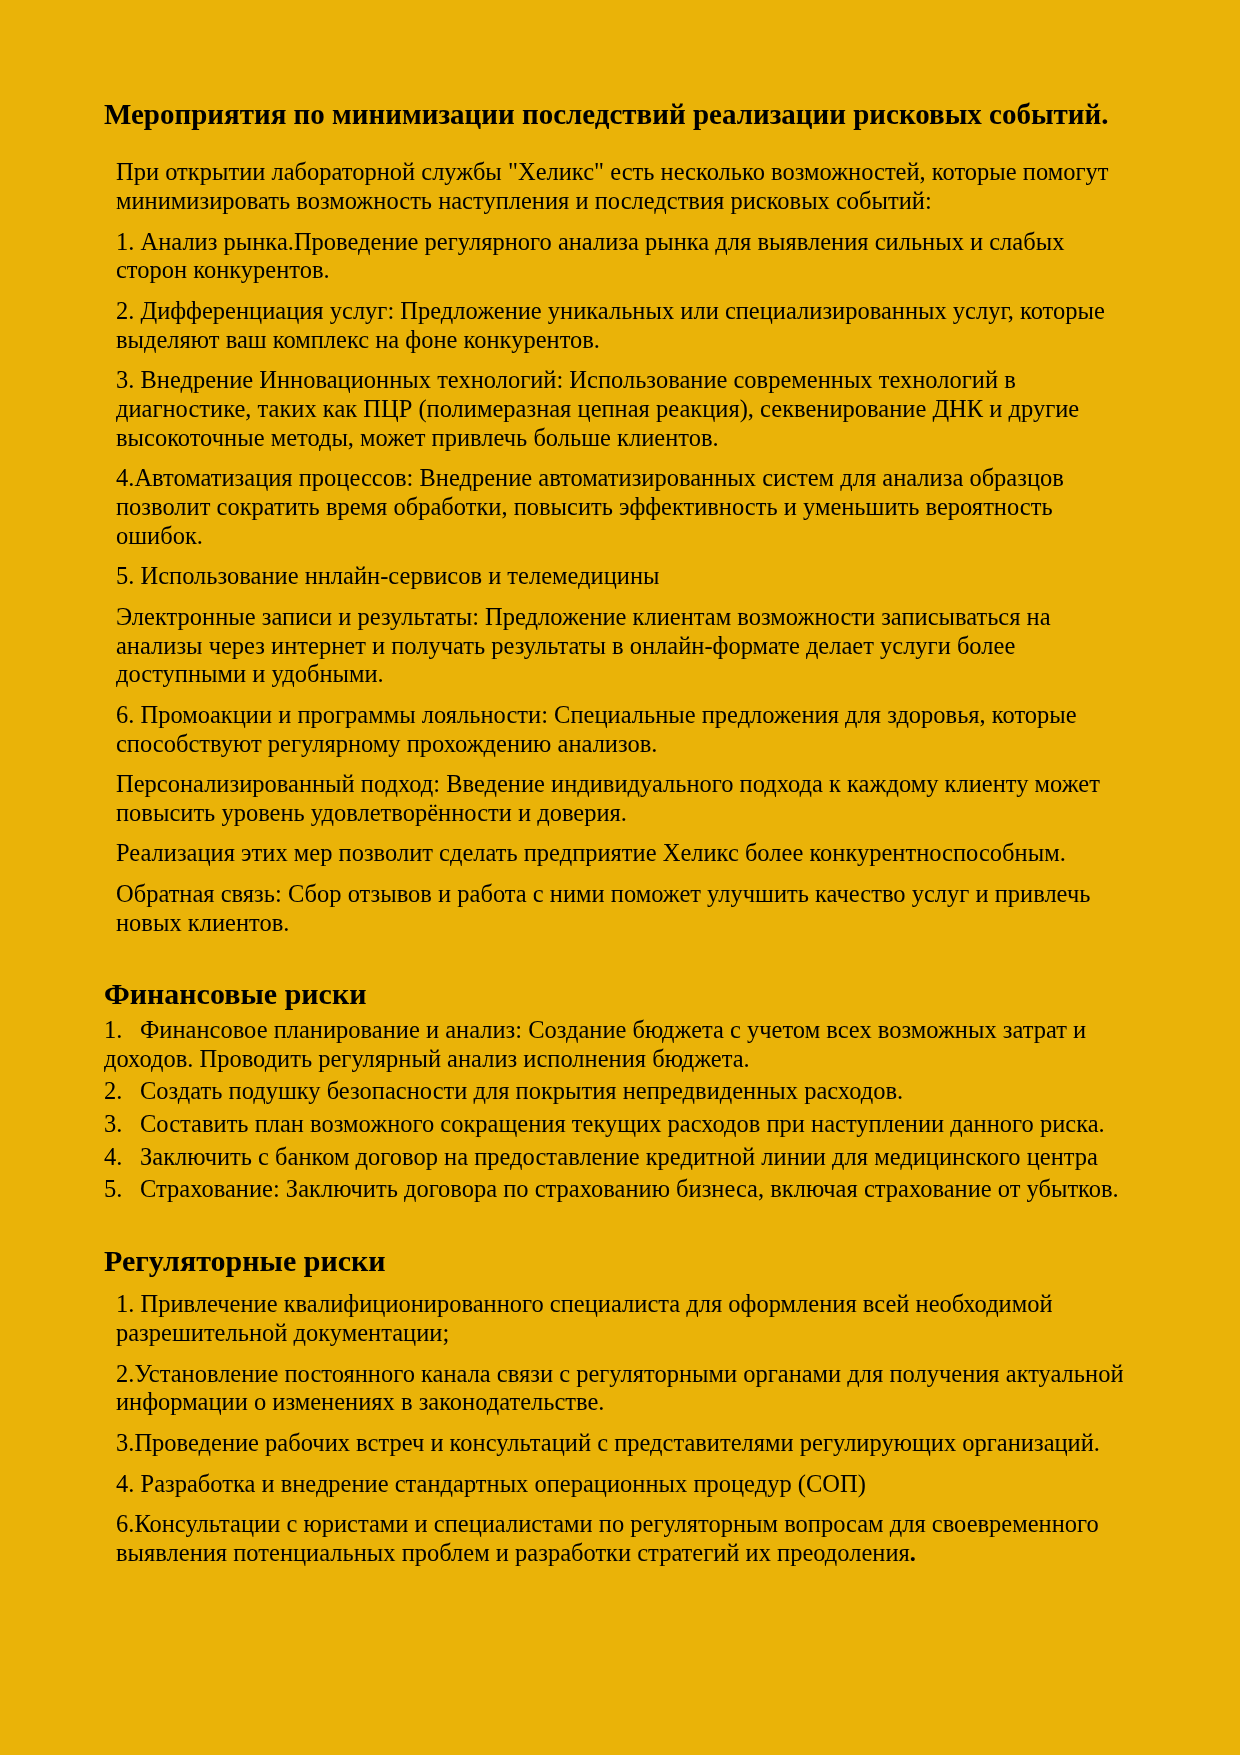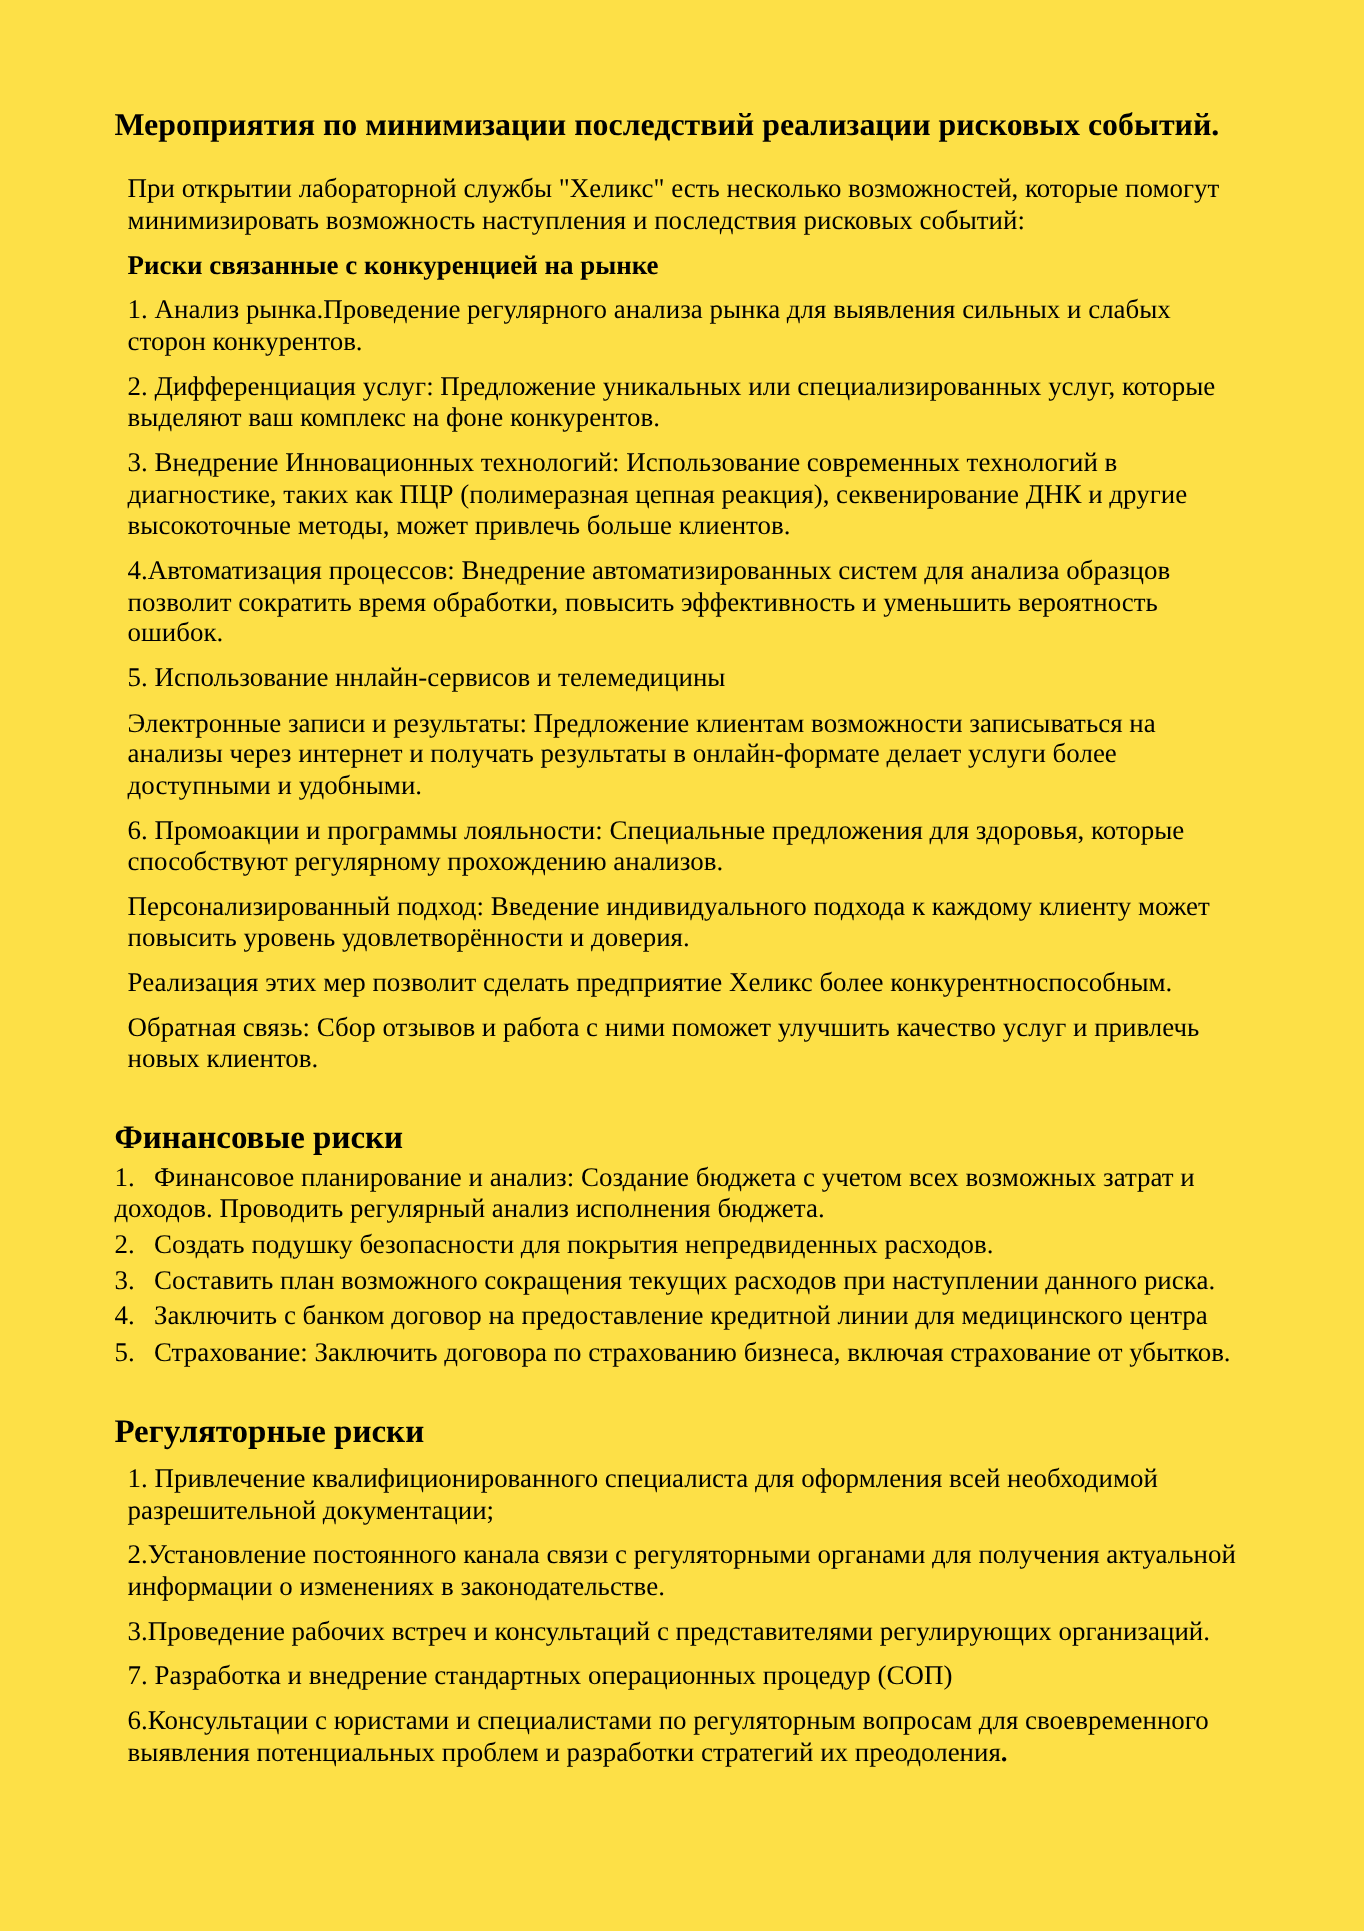--- a/index.html
+++ b/index.html
@@ -4,21 +4,21 @@
 <style>
   html, body {
     margin: 0;
     padding: 0;
     background: #ffffff;
   }
   .page {
     width: 1240px;
     height: 1755px;
     box-sizing: border-box;
-    background: #fde047;
+    background: #eab308;
     padding: 98px 104px 0 104px;
     font-family: "Liberation Serif", serif;
     font-size: 24.5px;
     line-height: 1.17;
     color: #000000;
     overflow: hidden;
   }
   .doc-title {
     font-size: 29px;
     font-weight: bold;
@@ -48,21 +48,20 @@
 </style>
 </head>
 <body>
 
 <div class="page">
 
   <h1 class="doc-title">Мероприятия по минимизации последствий реализации рисковых событий.</h1>
 
   <p>При открытии лабораторной службы "Хеликс" есть несколько возможностей, которые помогут минимизировать возможность наступления и последствия рисковых событий:</p>
 
-  <p class="bold">Риски связанные с конкуренцией на рынке</p>
   <p>1. Анализ рынка.Проведение регулярного анализа рынка для выявления сильных и слабых сторон конкурентов.</p>
   <p>2. Дифференциация услуг: Предложение уникальных или специализированных услуг, которые выделяют ваш комплекс на фоне конкурентов.</p>
   <p>3. Внедрение Инновационных технологий: Использование современных технологий в диагностике, таких как ПЦР (полимеразная цепная реакция), секвенирование ДНК и другие высокоточные методы, может привлечь больше клиентов.</p>
   <p>4.Автоматизация процессов: Внедрение автоматизированных систем для анализа образцов позволит сократить время обработки, повысить эффективность и уменьшить вероятность ошибок.</p>
   <p>5. Использование ннлайн-сервисов и телемедицины</p>
   <p>Электронные записи и результаты: Предложение клиентам возможности записываться на анализы через интернет и получать результаты в онлайн-формате делает услуги более доступными и удобными.</p>
   <p>6. Промоакции и программы лояльности: Специальные предложения для здоровья, которые способствуют регулярному прохождению анализов.</p>
   <p>Персонализированный подход: Введение индивидуального подхода к каждому клиенту может повысить уровень удовлетворённости и доверия.</p>
   <p>Реализация этих мер позволит сделать предприятие Хеликс более конкурентноспособным.</p>
   <p>Обратная связь: Сбор отзывов и работа с ними поможет улучшить качество услуг и привлечь новых клиентов.</p>
@@ -71,16 +70,16 @@
   <div class="fin-item"><span class="fin-num">1.</span><span>Финансовое планирование и анализ: Создание бюджета с учетом всех возможных затрат и доходов. Проводить регулярный анализ исполнения бюджета.</span></div>
   <div class="fin-item"><span class="fin-num">2.</span><span>Создать подушку безопасности для покрытия непредвиденных расходов.</span></div>
   <div class="fin-item"><span class="fin-num">3.</span><span>Составить план возможного сокращения текущих расходов при наступлении данного риска.</span></div>
   <div class="fin-item"><span class="fin-num">4.</span><span>Заключить с банком договор на предоставление кредитной линии для медицинского центра</span></div>
   <div class="fin-item"><span class="fin-num">5.</span><span>Страхование: Заключить договора по страхованию бизнеса, включая страхование от убытков.</span></div>
 
   <h2 class="section-heading">Регуляторные риски</h2>
   <p>1. Привлечение квалифиционированного специалиста для оформления всей необходимой разрешительной документации;</p>
   <p>2.Установление постоянного канала связи с регуляторными органами для получения актуальной информации о изменениях в законодательстве.</p>
   <p>3.Проведение рабочих встреч и консультаций с представителями регулирующих организаций.</p>
-  <p>7. Разработка и внедрение стандартных операционных процедур (СОП)</p>
+  <p>4. Разработка и внедрение стандартных операционных процедур (СОП)</p>
   <p><span>6.Консультации с юристами и специалистами по регуляторным вопросам для своевременного выявления потенциальных проблем и разработки стратегий их преодоления</span><span class="bold">.</span></p>
 
 </div>
 
 </body></html>

